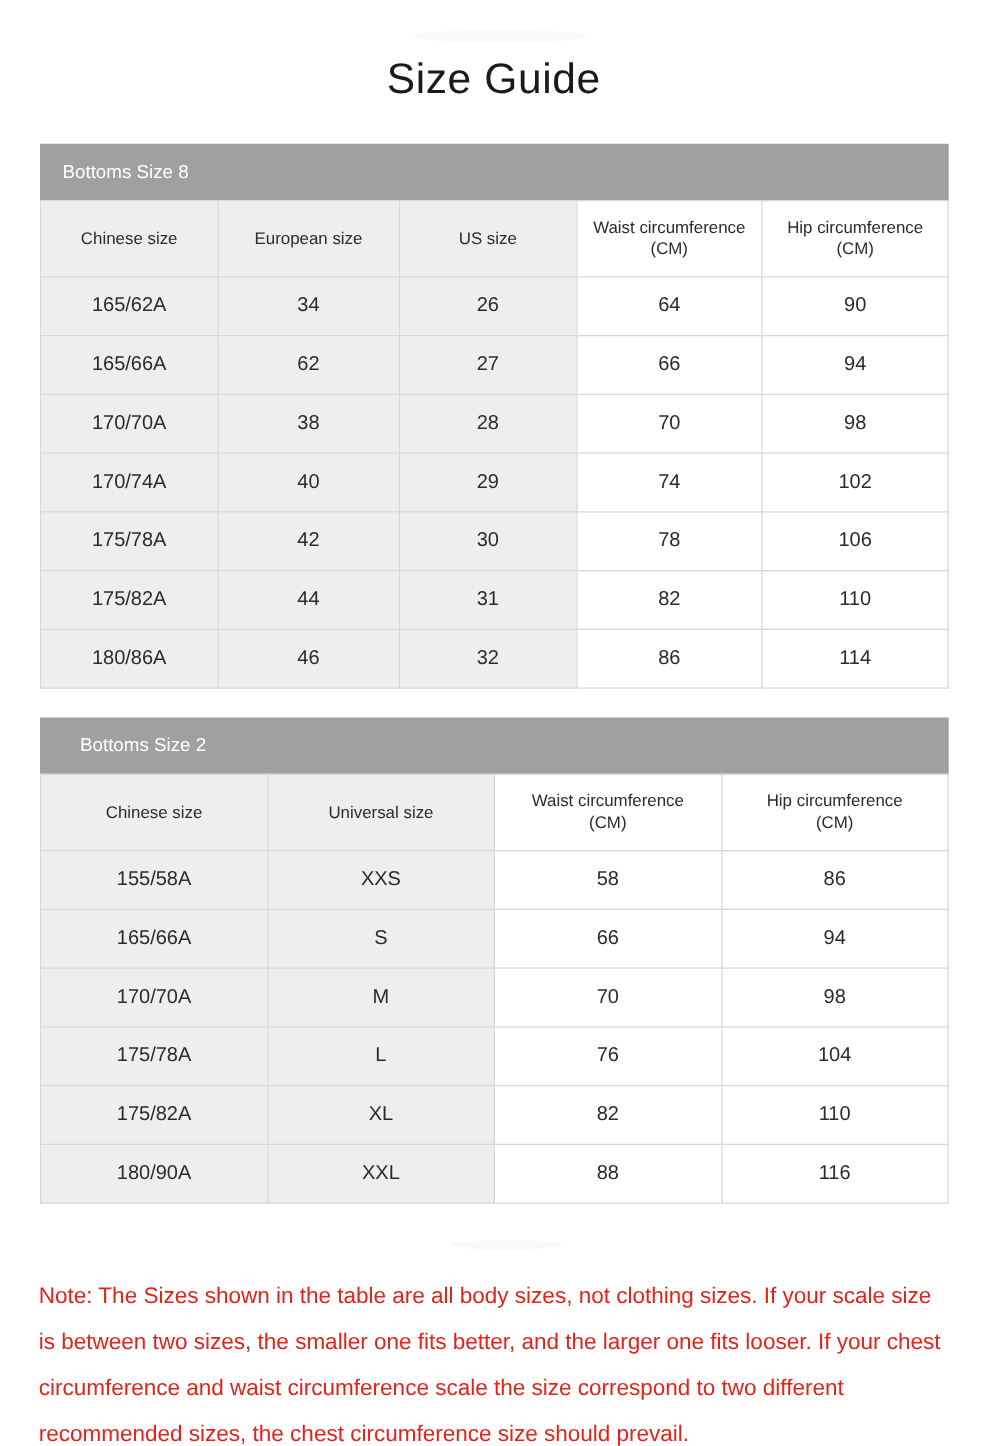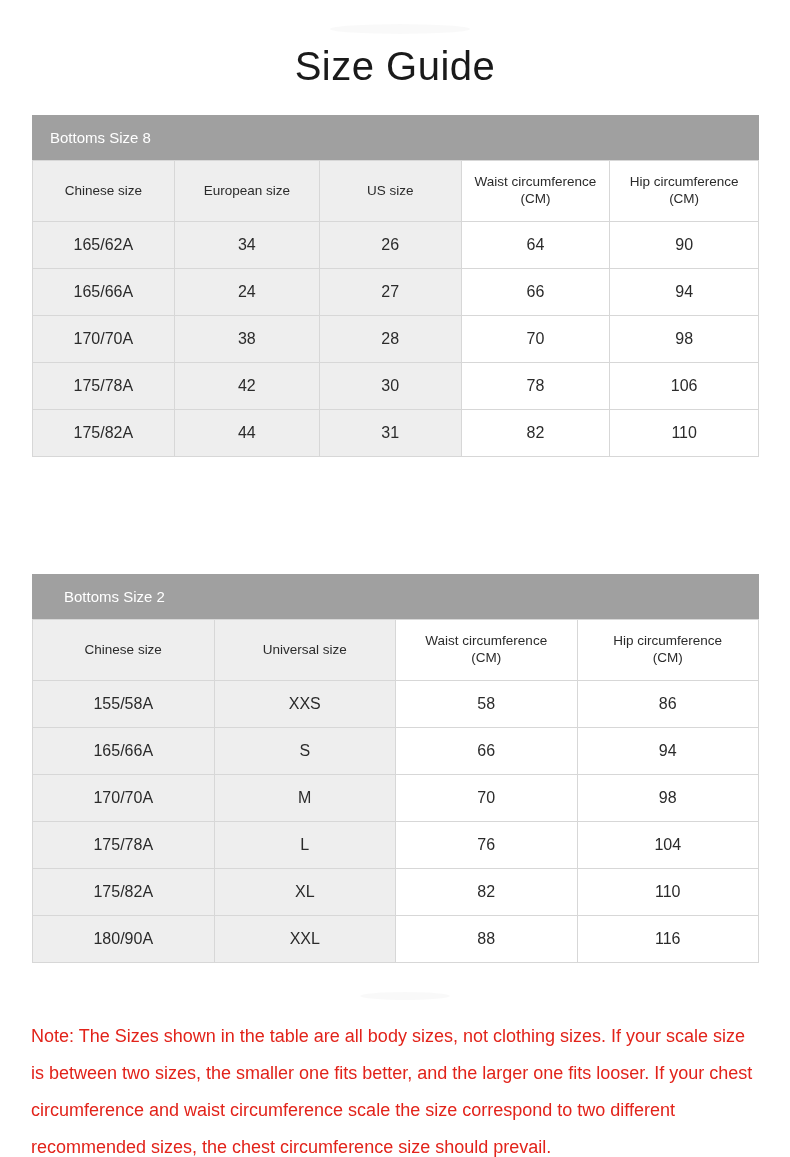--- a/index.html
+++ b/index.html
@@ -18,21 +18,21 @@
 
   .page {
     width: 790px;
     height: 1157px;
     position: relative;
     box-sizing: border-box;
   }
 
   .page-title {
     text-align: center;
-    font-size: 40px;
+    font-size: 34px;
     font-weight: 400;
     color: #1a1a1a;
     letter-spacing: 0.5px;
     padding-top: 44px;
     padding-bottom: 0;
     margin: 0;
     font-family: "Liberation Sans", sans-serif;
   }
 
   
@@ -160,46 +160,60 @@
       <tbody>
         <tr>
           <td class="shade">165/62A</td>
           <td class="shade">34</td>
           <td class="shade">26</td>
           <td>64</td>
           <td>90</td>
         </tr>
         <tr>
           <td class="shade">165/66A</td>
-          <td class="shade">24</td>
+          <td class="shade">62</td>
           <td class="shade">27</td>
           <td>66</td>
           <td>94</td>
         </tr>
         <tr>
           <td class="shade">170/70A</td>
           <td class="shade">38</td>
           <td class="shade">28</td>
           <td>70</td>
           <td>98</td>
         </tr>
         <tr>
+          <td class="shade">170/74A</td>
+          <td class="shade">40</td>
+          <td class="shade">29</td>
+          <td>74</td>
+          <td>102</td>
+        </tr>
+        <tr>
           <td class="shade">175/78A</td>
           <td class="shade">42</td>
           <td class="shade">30</td>
           <td>78</td>
           <td>106</td>
         </tr>
         <tr>
           <td class="shade">175/82A</td>
           <td class="shade">44</td>
           <td class="shade">31</td>
           <td>82</td>
           <td>110</td>
         </tr>
+        <tr>
+          <td class="shade">180/86A</td>
+          <td class="shade">46</td>
+          <td class="shade">32</td>
+          <td>86</td>
+          <td>114</td>
+        </tr>
       </tbody>
     </table>
   </div>
 
   <div class="table-block" id="block2">
     <div class="table-header">Bottoms Size 2</div>
     <table class="size-table">
       <thead>
         <tr>
           <th class="shade" style="width:25%">

